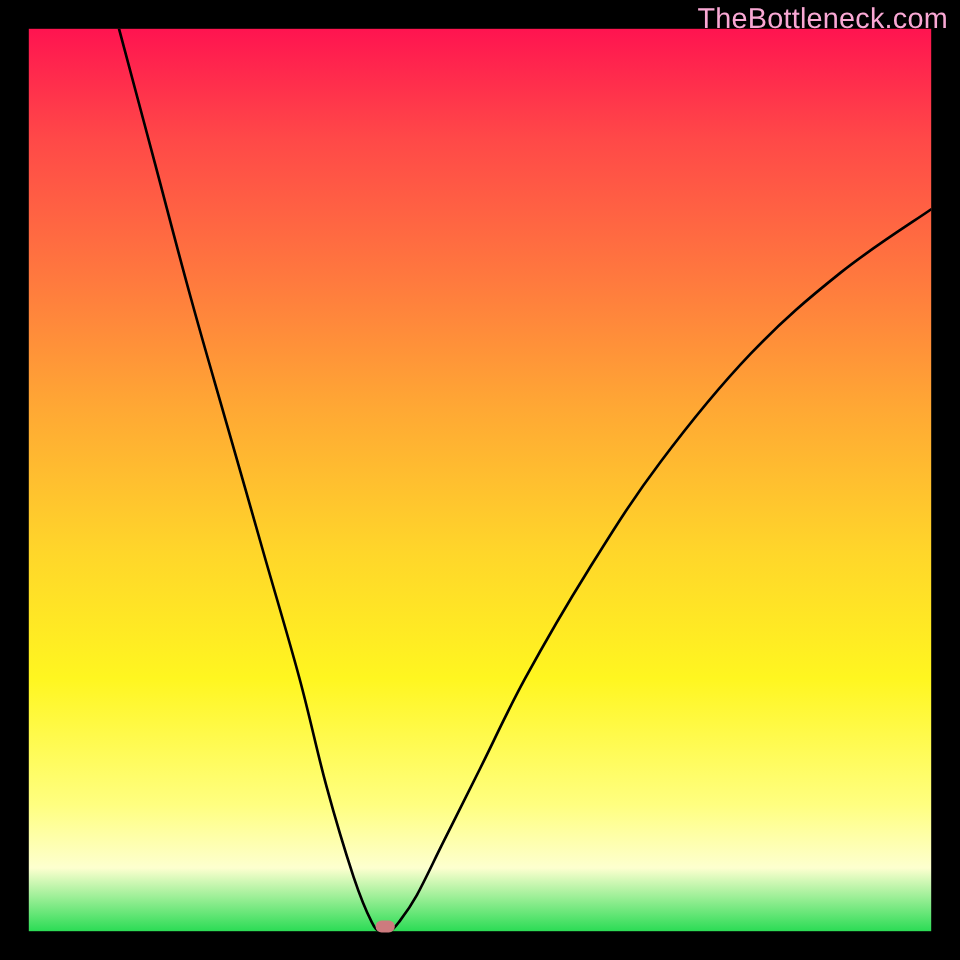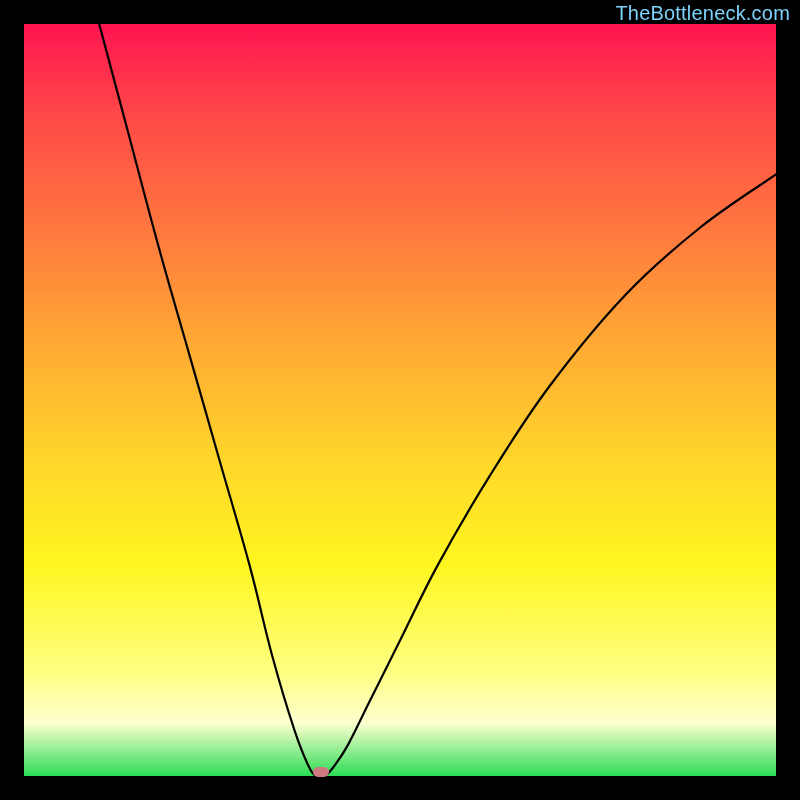--- a/index.html
+++ b/index.html
@@ -25,22 +25,22 @@
       #ffd62a 58%,
       #fff620 72%,
       #ffff80 86%,
       #fdffcf 93%,
       #2bdc55 100%);
   }
   .watermark {
     position: absolute;
     top: 2px;
     right: 10px;
-    color: #7dd3fc;
-    font-size: 20px;
+    color: #f9a8d4;
+    font-size: 24px;
     font-weight: 500;
     letter-spacing: 0.2px;
     z-index: 20;
   }
   svg.curve {
     position: absolute;
     left: 0;
     top: 0;
     width: 752px;
     height: 752px;

